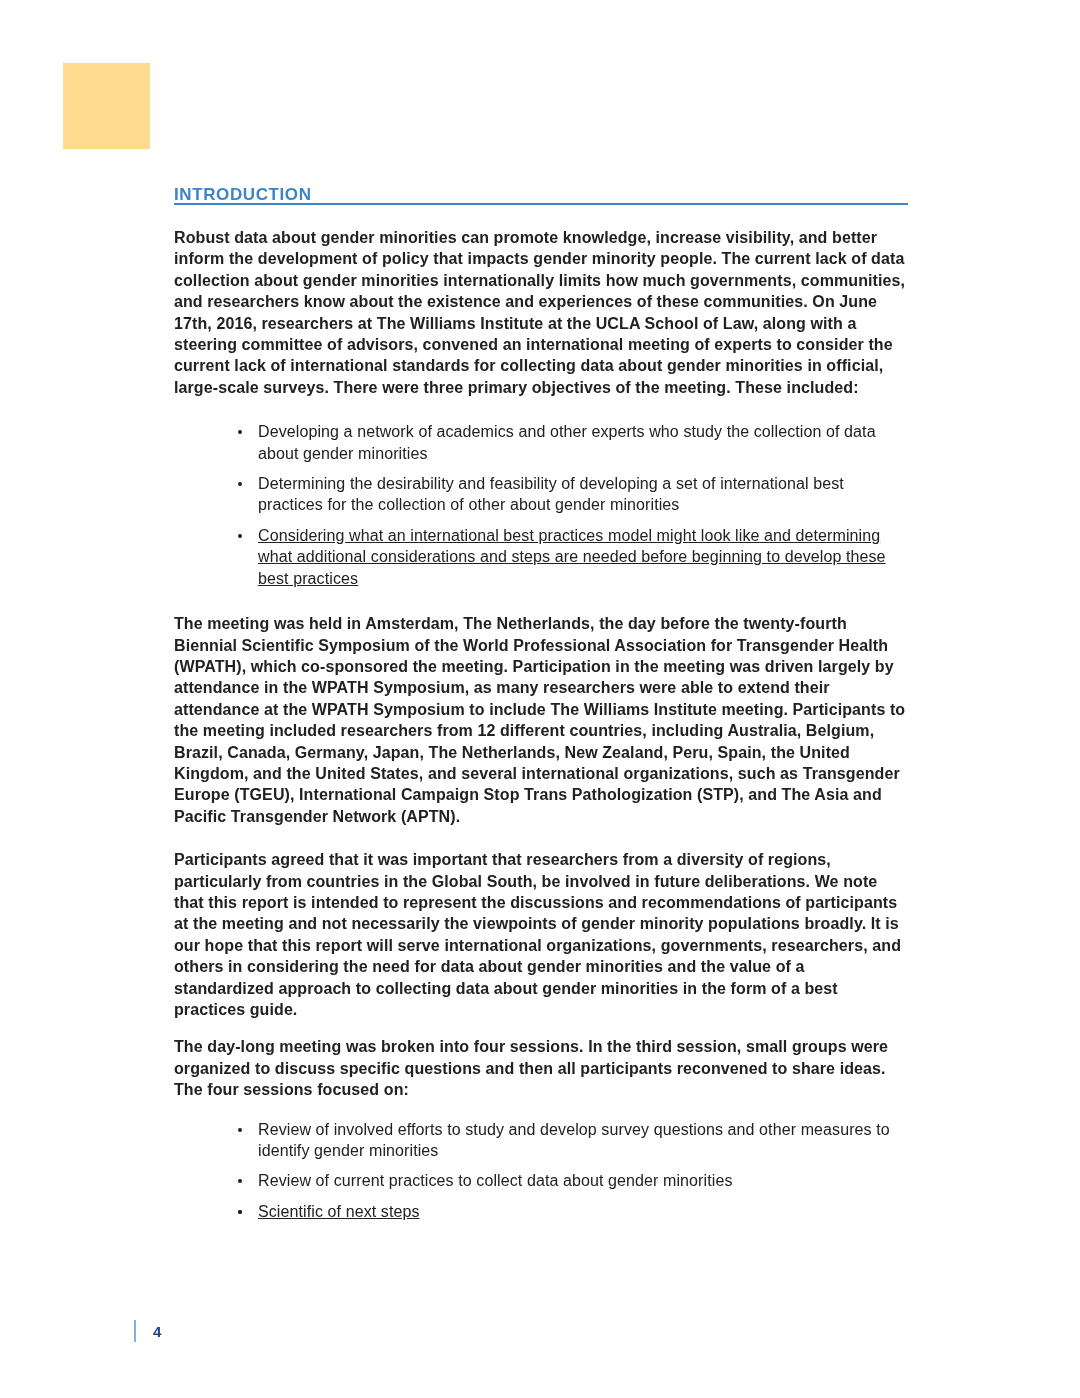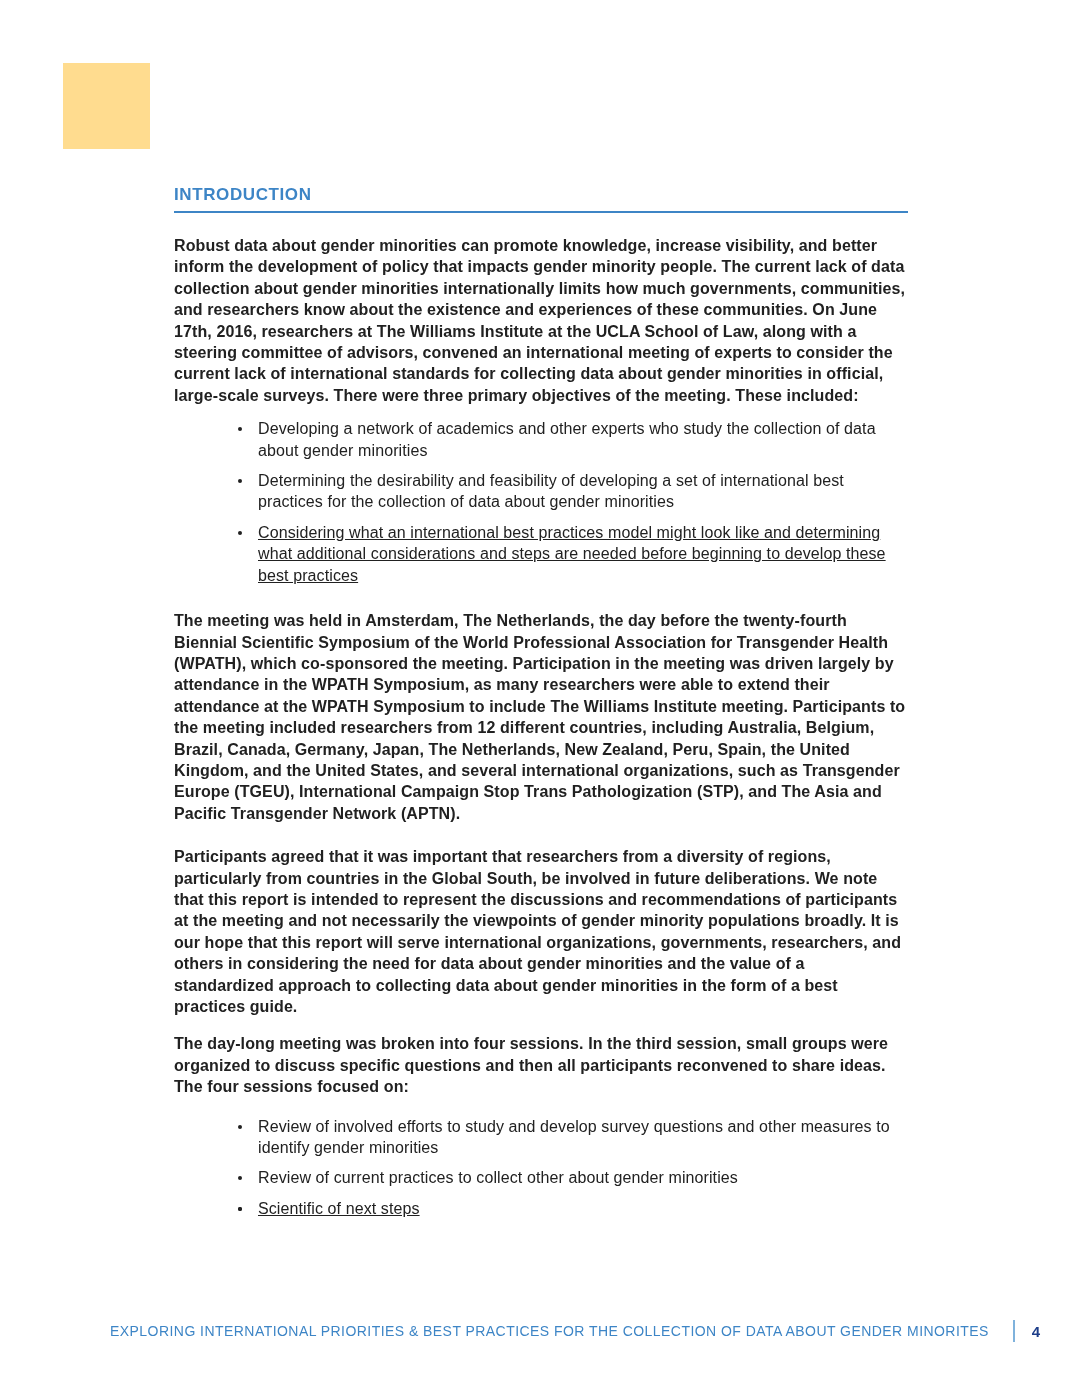--- a/index.html
+++ b/index.html
@@ -30,36 +30,35 @@
     left: 174px;
     top: 186px;
     width: 734px;
   }
   .section-heading {
     color: #3d85c6;
     font-size: 17px;
     font-weight: bold;
     letter-spacing: 0.6px;
     line-height: 17px;
-    padding-bottom: 8px;
     border-bottom: 2px solid #3d85c6;
   }
   .body-text {
     font-size: 16px;
     line-height: 21.4px;
     letter-spacing: 0.1px;
     color: #212121;
   }
   .para {
     margin-top: 22px;
     font-weight: bold;
   }
   .bullet-list {
     list-style: none;
-    margin-top: 12px;
+    margin-top: 23px;
   }
   .bullet-list li {
     position: relative;
     padding-left: 84px;
     margin-bottom: 9px;
   }
   .bullet-list li:last-child { margin-bottom: 0; text-decoration: underline; }
   .bullet-dot {
     position: absolute;
     left: 64px;
@@ -114,55 +113,54 @@
 
     <p class="body-text para">Robust data about gender minorities can promote knowledge, increase visibility, and better inform the development of policy that impacts gender minority people. The current lack of data collection about gender minorities internationally limits how much governments, communities, and researchers know about the existence and experiences of these communities. On June 17th, 2016, researchers at The Williams Institute at the UCLA School of Law, along with a steering committee of advisors, convened an international meeting of experts to consider the current lack of international standards for collecting data about gender minorities in official, large-scale surveys. There were three primary objectives of the meeting. These included:</p>
 
     <ul class="bullet-list body-text">
       <li>
         <span class="bullet-dot"></span>
         <span>Developing a network of academics and other experts who study the collection of data about gender minorities</span>
       </li>
       <li>
         <span class="bullet-dot"></span>
-        <span>Determining the desirability and feasibility of developing a set of international best practices for the collection of data about gender minorities</span>
+        <span>Determining the desirability and feasibility of developing a set of international best practices for the collection of other about gender minorities</span>
       </li>
       <li>
         <span class="bullet-dot"></span>
         <span>Considering what an international best practices model might look like and determining what additional considerations and steps are needed before beginning to develop these best practices</span>
       </li>
     </ul>
 
     <p class="body-text para" style="margin-top:24px;">The meeting was held in Amsterdam, The Netherlands, the day before the twenty-fourth Biennial Scientific Symposium of the World Professional Association for Transgender Health (WPATH), which co-sponsored the meeting. Participation in the meeting was driven largely by attendance in the WPATH Symposium, as many researchers were able to extend their attendance at the WPATH Symposium to include The Williams Institute meeting. Participants to the meeting included researchers from 12 different countries, including Australia, Belgium, Brazil, Canada, Germany, Japan, The Netherlands, New Zealand, Peru, Spain, the United Kingdom, and the United States, and several international organizations, such as Transgender Europe (TGEU), International Campaign Stop Trans Pathologization (STP), and The Asia and Pacific Transgender Network (APTN).</p>
 
     <p class="body-text para">Participants agreed that it was important that researchers from a diversity of regions, particularly from countries in the Global South, be involved in future deliberations. We note that this report is intended to represent the discussions and recommendations of participants at the meeting and not necessarily the viewpoints of gender minority populations broadly. It is our hope that this report will serve international organizations, governments, researchers, and others in considering the need for data about gender minorities and the value of a standardized approach to collecting data about gender minorities in the form of a best practices guide.</p>
 
     <p class="body-text para" style="margin-top:16px;">The day-long meeting was broken into four sessions. In the third session, small groups were organized to discuss specific questions and then all participants reconvened to share ideas. The four sessions focused on:</p>
 
     <ul class="bullet-list body-text" style="margin-top:18px;">
       <li>
         <span class="bullet-dot"></span>
         <span>Review of involved efforts to study and develop survey questions and other measures to identify gender minorities</span>
       </li>
       <li>
         <span class="bullet-dot"></span>
-        <span>Review of current practices to collect other about gender minorities</span>
+        <span>Review of current practices to collect data about gender minorities</span>
       </li>
       <li>
         <span class="bullet-dot"></span>
       </li>
       <li>
         <span class="bullet-dot"></span>
         <span>Scientific of next steps</span>
       </li>
     </ul>
 
   </div>
 
   <div class="footer">
-    <span class="footer-title">EXPLORING INTERNATIONAL PRIORITIES &amp; BEST PRACTICES FOR THE COLLECTION OF DATA ABOUT GENDER MINORITES</span>
     <span class="footer-right">
       <span class="footer-divider"></span>
       <span class="footer-page-number">4</span>
     </span>
   </div>
 
 </div>
 
 </body></html>

